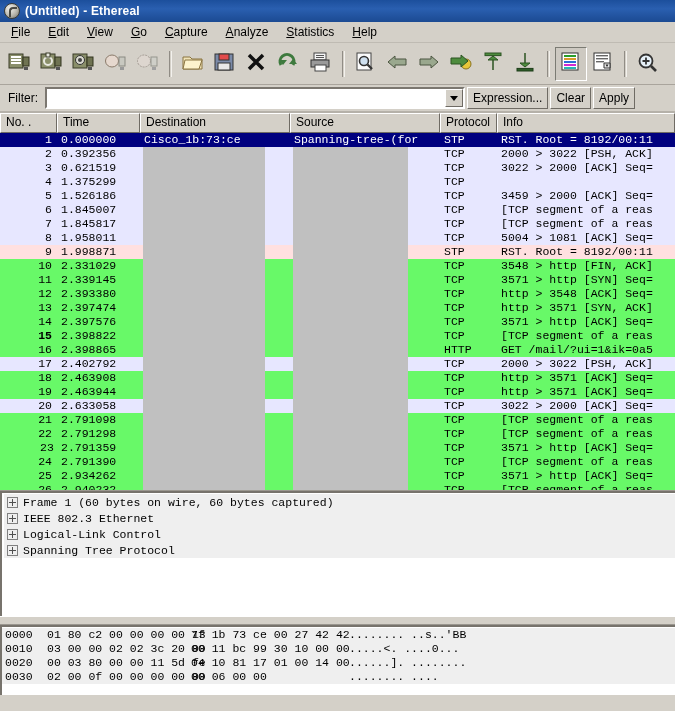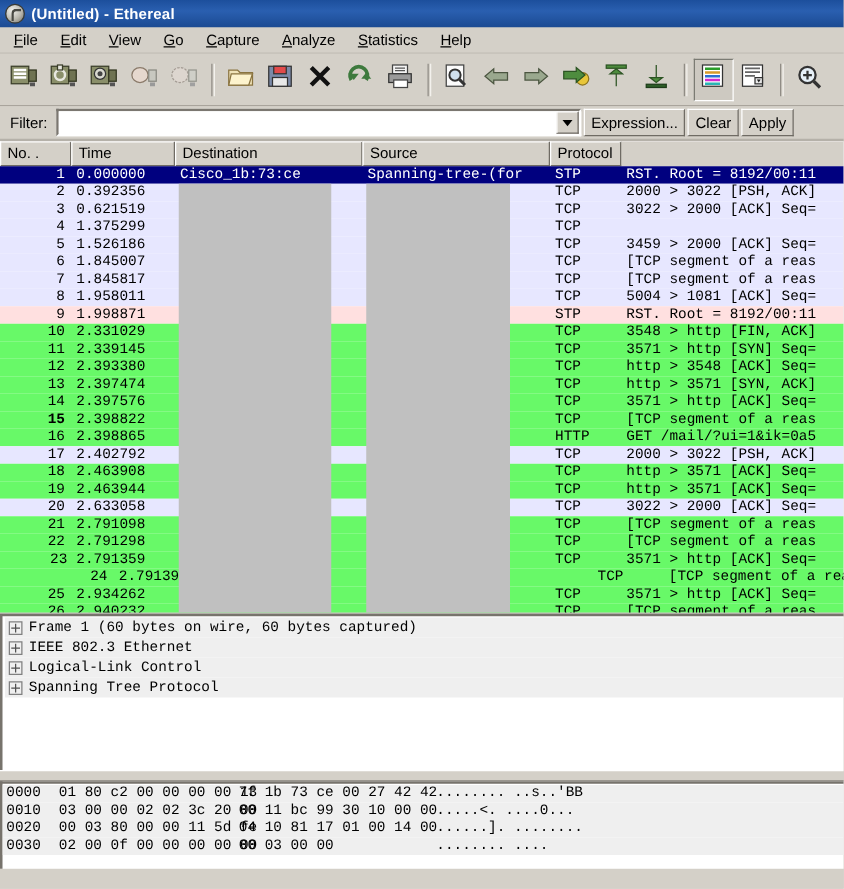--- a/index.html
+++ b/index.html
@@ -408,20 +408,21 @@
   <div class="fbtn">Apply</div>
 </div>
 
 <div class="packet-list">
   <div class="col-header" id="col-header">
       <div class="ch" style="width: 57px;"><span>No. .</span></div>
       <div class="ch" style="width: 83px;"><span>Time</span></div>
       <div class="ch" style="width: 150px;"><span>Destination</span></div>
       <div class="ch" style="width: 150px;"><span>Source</span></div>
       <div class="ch" style="width: 57px;"><span>Protocol</span></div>
+      <div class="ch" style="width: auto; flex: 1 1 auto;"><span>Info</span></div>
     </div>
   <div class="rows" id="rows">
       <div class="prow sel" style="background: rgb(0, 0, 127);">
         <div class="c no" style="width: 57px;">1</div>
         <div class="c" style="width: 83px;">0.000000</div>
         <div class="c" style="width: 150px;">Cisco_1b:73:ce</div>
         <div class="c" style="width: 150px;">Spanning-tree-(for</div>
         <div class="c" style="width: 57px;">STP</div>
         <div class="c" style="width: auto; flex: 1 1 auto;">RST. Root = 8192/00:11</div>
       </div>
@@ -594,21 +595,21 @@
         <div class="c" style="width: auto; flex: 1 1 auto;">[TCP segment of a reas</div>
       </div>
       <div class="prow" style="background: rgb(104, 249, 104);">
         <div class="c no" style="width: 57px; padding-left: 40px;">23</div>
         <div class="c" style="width: 83px;">2.791359</div>
         <div class="c" style="width: 150px;"></div>
         <div class="c" style="width: 150px;"></div>
         <div class="c" style="width: 57px;">TCP</div>
         <div class="c" style="width: auto; flex: 1 1 auto;">3571 &gt; http [ACK] Seq=</div>
       </div>
-      <div class="prow" style="background: rgb(104, 249, 104); padding-left: 34px;">
+      <div class="prow" style="background: rgb(104, 249, 104);">
         <div class="c no" style="width: 57px;">24</div>
         <div class="c" style="width: 83px;">2.791390</div>
         <div class="c" style="width: 150px;"></div>
         <div class="c" style="width: 150px;"></div>
         <div class="c" style="width: 57px;">TCP</div>
         <div class="c" style="width: auto; flex: 1 1 auto;">[TCP segment of a reas</div>
       </div>
       <div class="prow" style="background: rgb(104, 249, 104);">
         <div class="c no" style="width: 57px;">25</div>
         <div class="c" style="width: 83px;">2.934262</div>
@@ -648,14 +649,14 @@
       <span>Spanning Tree Protocol</span>
     </div>
   </div>
 
 <div class="pane-splitter"></div>
 
 <div class="hex-pane" id="hex-pane">
     <div class="hline"><span class="hoff">0000</span><span class="hb1">01 80 c2 00 00 00 00 13</span><span class="hb2">7f 1b 73 ce 00 27 42 42</span><span class="hasc">........ ..s..'BB</span></div>
     <div class="hline"><span class="hoff">0010</span><span class="hb1">03 00 00 02 02 3c 20 00</span><span class="hb2">00 11 bc 99 30 10 00 00</span><span class="hasc">.....&lt;. ....0...</span></div>
     <div class="hline"><span class="hoff">0020</span><span class="hb1">00 03 80 00 00 11 5d fe</span><span class="hb2">04 10 81 17 01 00 14 00</span><span class="hasc">......]. ........</span></div>
-    <div class="hline"><span class="hoff">0030</span><span class="hb1">02 00 0f 00 00 00 00 00</span><span class="hb2">00 03 00 00</span><span class="hasc">........ ....</span></div>
+    <div class="hline"><span class="hoff">0030</span><span class="hb1">02 00 0f 00 00 00 00 00</span><span class="hb2">00 06 00 00</span><span class="hasc">........ ....</span></div>
   </div>
 
 </body></html>

